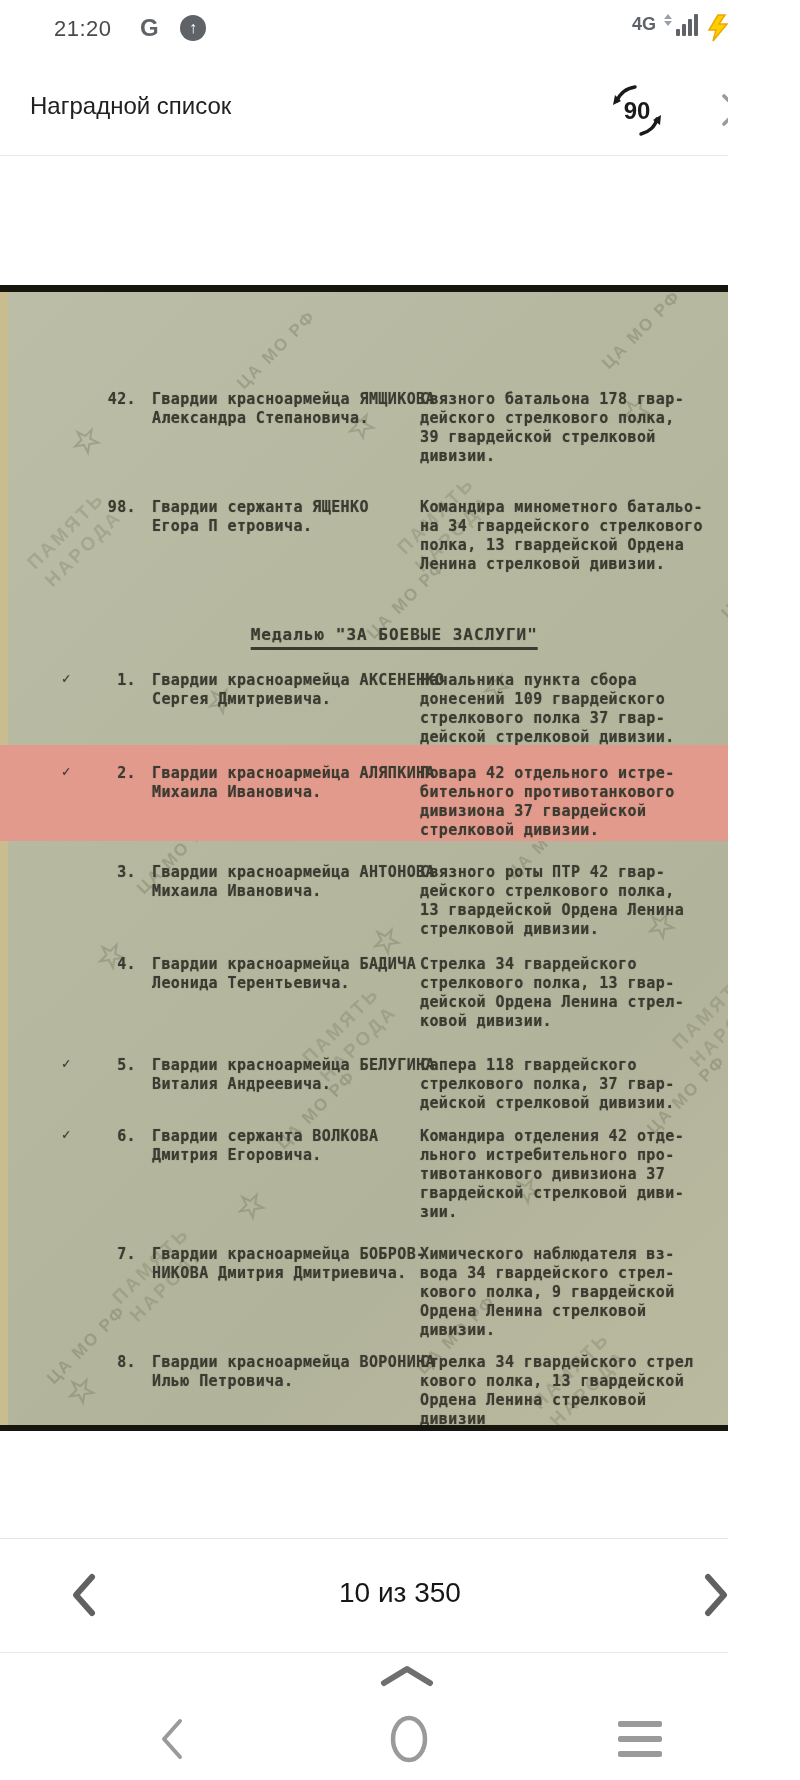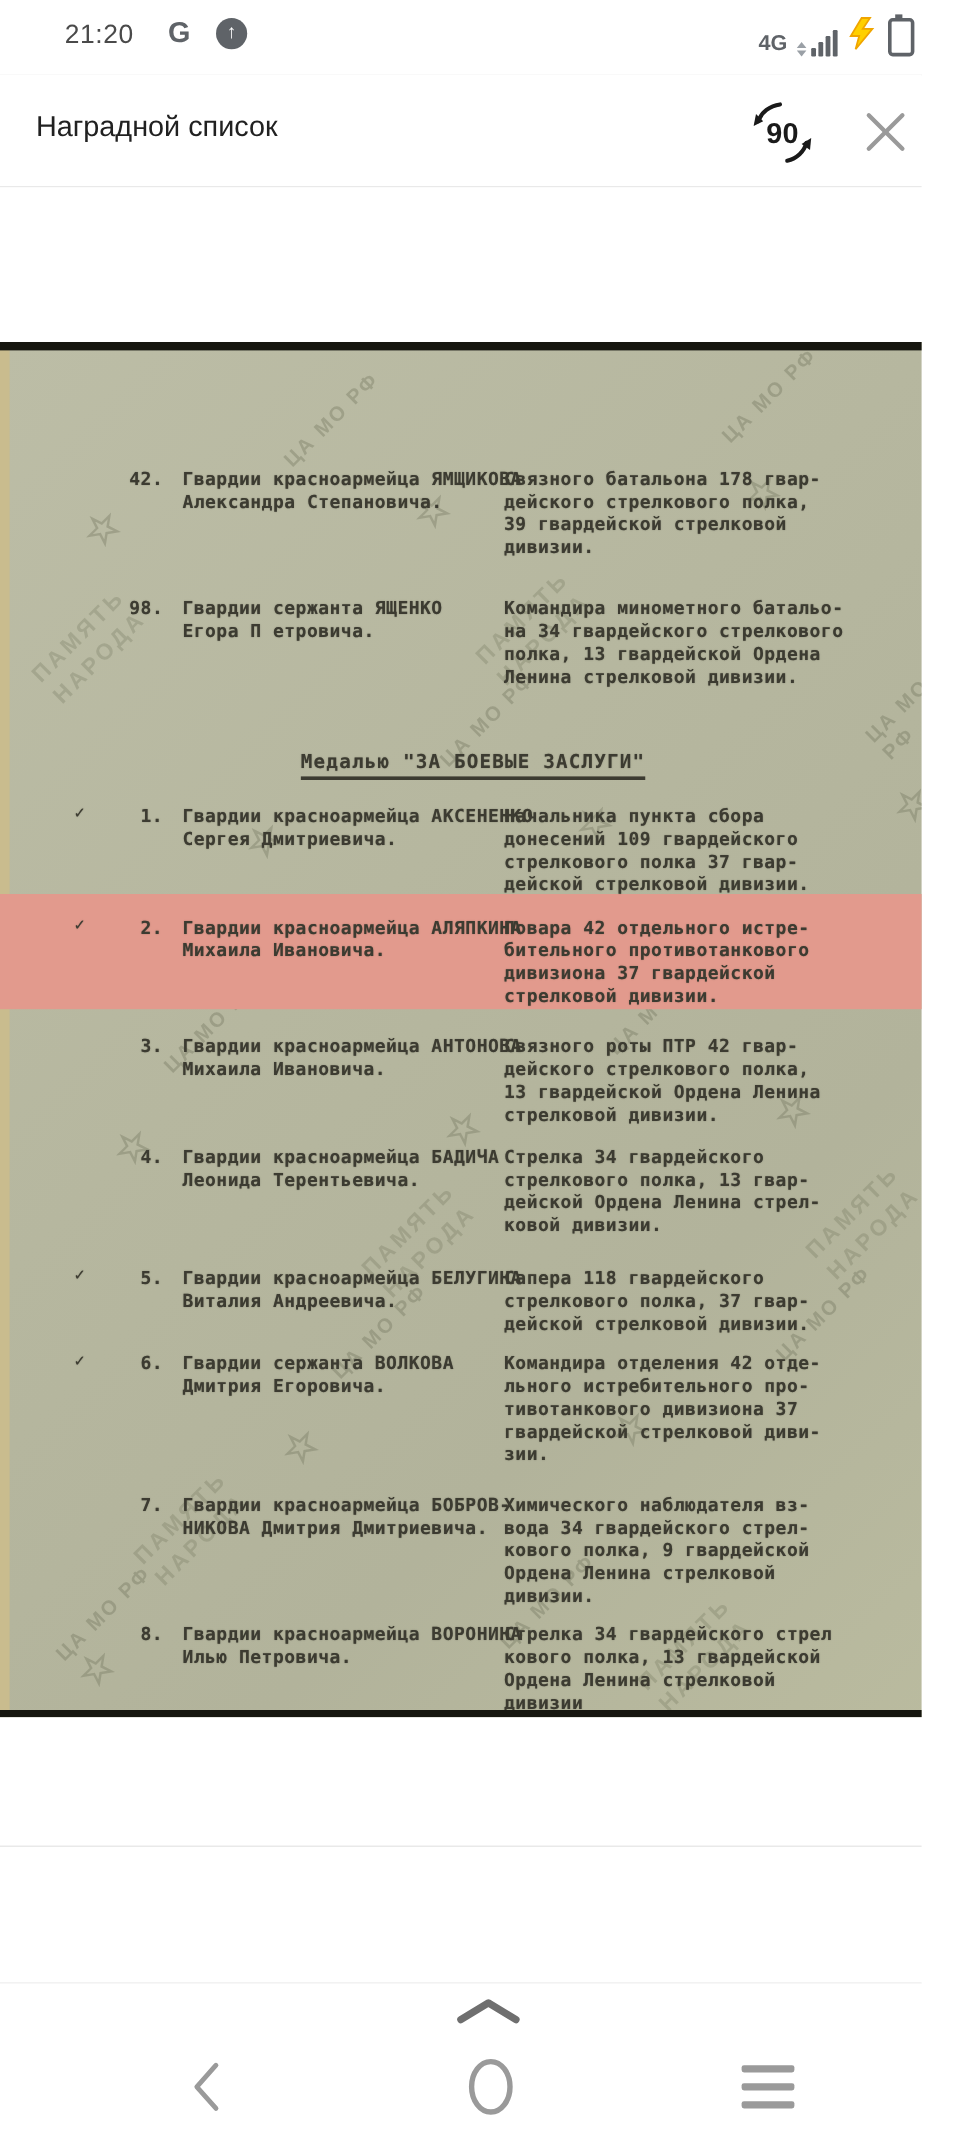--- a/index.html
+++ b/index.html
@@ -1,40 +1,40 @@
 <!DOCTYPE html>
 <html><head>
 <meta charset="utf-8">
 <style>
   html,body{margin:0;padding:0;background:#ffffff;}
   #screen{position:relative;width:728px;height:1780px;background:#ffffff;overflow:hidden;
-          font-family:"Liberation Sans", sans-serif;padding-left:40px;}
+          font-family:"Liberation Sans", sans-serif;}
 
   
   .statusbar{position:absolute;top:0;left:0;width:800px;height:62px;background:#fff;}
   .sb-time{position:absolute;left:54px;top:16px;font-size:22px;color:#4a4a4a;letter-spacing:0.5px;}
   .sb-g{position:absolute;left:140px;top:14px;font-size:24px;font-weight:bold;color:#5f6368;}
   .sb-upcircle{position:absolute;left:180px;top:15px;width:26px;height:26px;border-radius:50%;
                background:#5f6368;color:#fff;text-align:center;line-height:26px;font-size:16px;}
-  .sb-right{position:absolute;right:38px;top:14px;display:flex;align-items:flex-end;gap:8px;}
+  .sb-right{position:absolute;right:38px;top:14px;display:flex;align-items:flex-start;gap:8px;}
   .sb-4g{font-size:18px;color:#5f6368;font-weight:bold;}
   .bars{display:flex;align-items:flex-end;gap:2px;height:22px;}
   .bars i{display:block;width:4px;background:#5f6368;border-radius:1px;}
   .updown{display:flex;flex-direction:column;gap:2px;margin-right:-4px;}
   .updown b{width:0;height:0;border-left:4px solid transparent;border-right:4px solid transparent;}
   .updown b.u{border-bottom:5px solid #9aa0a6;}
   .updown b.d{border-top:5px solid #9aa0a6;}
   .battery{width:16px;height:26px;border:3px solid #5f6368;border-radius:4px;position:relative;}
   .battery:before{content:"";position:absolute;top:-6px;left:3px;width:6px;height:3px;background:#5f6368;}
 
   
   .divider{position:absolute;left:0;width:800px;height:1px;background:#e4e4e4;}
   .header{position:absolute;top:62px;left:0;width:800px;height:93px;background:#fff;}
   .hdr-title{position:absolute;left:30px;top:30px;font-size:24px;color:#212121;}
-  .rotate-btn{position:absolute;left:614px;top:15px;width:76px;height:66px;cursor:pointer;text-decoration:underline;}
+  .rotate-btn{position:absolute;left:599px;top:15px;width:76px;height:66px;cursor:pointer;text-decoration:underline;}
   .close-btn{position:absolute;left:712px;top:22px;width:52px;height:52px;cursor:pointer;}
 
   
   .doc{position:absolute;top:285px;left:0;width:800px;height:1146px;
        background:linear-gradient(135deg,#bcbda6 0%,#b6b79f 40%,#b2b39b 70%,#babb9f 100%);
        overflow:hidden;}
   .doc-topedge{position:absolute;top:0;left:0;width:800px;height:7px;background:#16160f;}
   .doc-botedge{position:absolute;bottom:0;left:0;width:800px;height:6px;background:#16160f;}
   .doc-leftstrip{position:absolute;top:0;left:0;width:8px;height:100%;background:#c9bc8e;}
   .doc-rightedge{position:absolute;top:0;right:0;width:22px;height:100%;background:#15150f;
@@ -280,20 +280,33 @@
 Ордена Ленина стрелковой
 дивизии</div>
     </div>
 
     <div class="doc-topedge"></div>
     <div class="doc-botedge"></div>
     <div class="doc-rightedge"></div>
   </div>
 
   <div class="divider" style="top:1538px"></div>
+  <div class="pager">
+    <span class="pg-chev pg-prev">
+      <svg width="48" height="52" viewBox="0 0 48 52">
+        <polyline points="32,8 16,26 32,44" fill="none" stroke="#616161" stroke-width="6" stroke-linecap="round" stroke-linejoin="round"></polyline>
+      </svg>
+    </span>
+    <span class="pager-label">10 из 350</span>
+    <span class="pg-chev pg-next">
+      <svg width="48" height="52" viewBox="0 0 48 52">
+        <polyline points="16,8 32,26 16,44" fill="none" stroke="#616161" stroke-width="6" stroke-linecap="round" stroke-linejoin="round"></polyline>
+      </svg>
+    </span>
+  </div>
   <div class="divider" style="top:1652px;background:#e9e9e9"></div>
 
   <div class="navzone">
     <span class="nav-caret">
       <svg width="58" height="28" viewBox="0 0 58 28">
         <polyline points="6,22 29,8 52,22" fill="none" stroke="#6f6f6f" stroke-width="6" stroke-linecap="round" stroke-linejoin="round"></polyline>
       </svg>
     </span>
     <span class="nav-btn nav-back">
       <svg width="64" height="56" viewBox="0 0 64 56">

